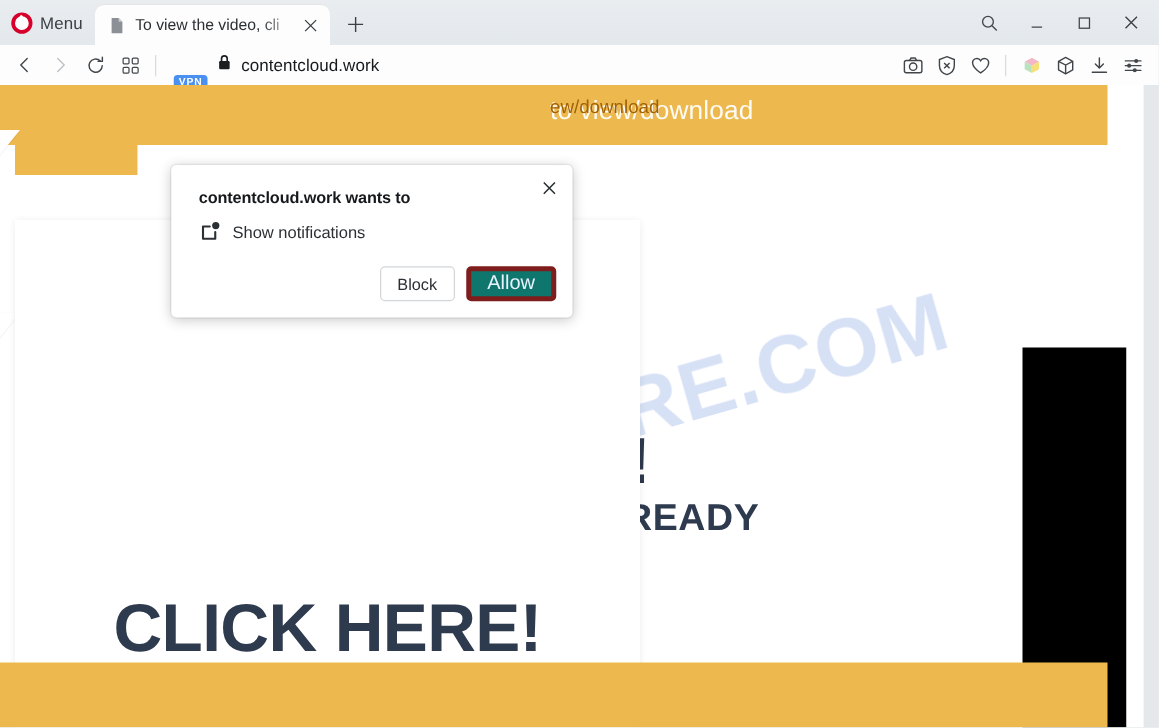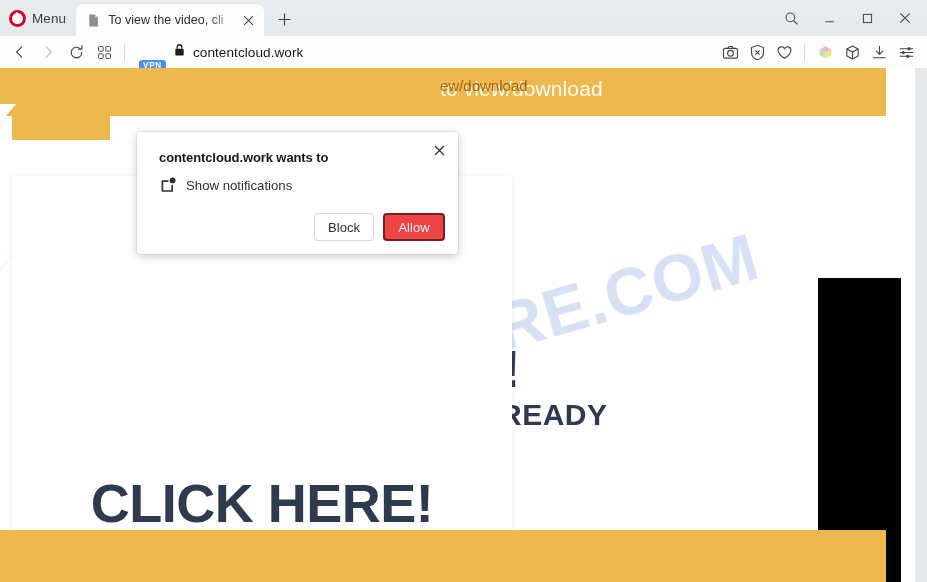--- a/index.html
+++ b/index.html
@@ -284,23 +284,23 @@
   .btn-block {
     min-width: 60px; height: 28px; padding: 0 13px;
     background: #fff; border: 1px solid #d3d7da;
     border-radius: 4px;
     font-size: 13px; color: #2b3034;
     font-family: "Liberation Sans", sans-serif;
     display: flex; align-items: center; justify-content: center;
   }
   .btn-allow {
     min-width: 62px; height: 28px; padding: 0 13px;
-    background: #ef4444; border: 2px solid #7f1d1d;
+    background: #0f766e; border: 4px solid #7f1d1d;
     border-radius: 4px;
-    font-size: 13px; color: #eaf2fe;
+    font-size: 16px; color: #eaf2fe;
     font-family: "Liberation Sans", sans-serif;
     display: flex; align-items: center; justify-content: center;
   }
 
   
   .scroll-gutter {
     position: absolute; right: 0; top: 0; width: 12px; bottom: 0;
     background: #e4e8ea;
   }
 </style>

